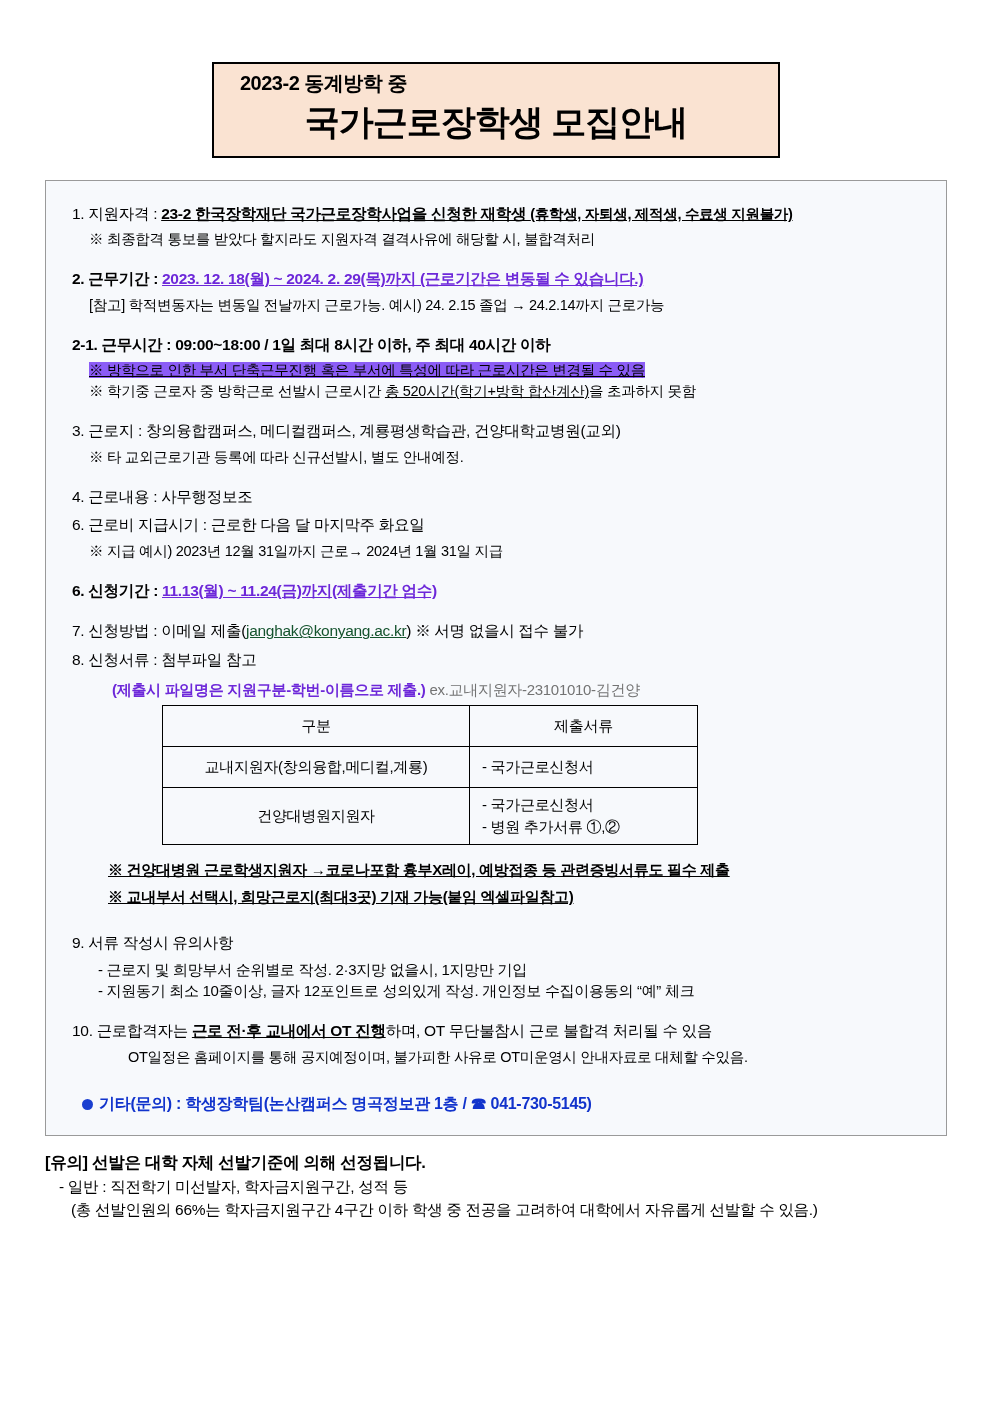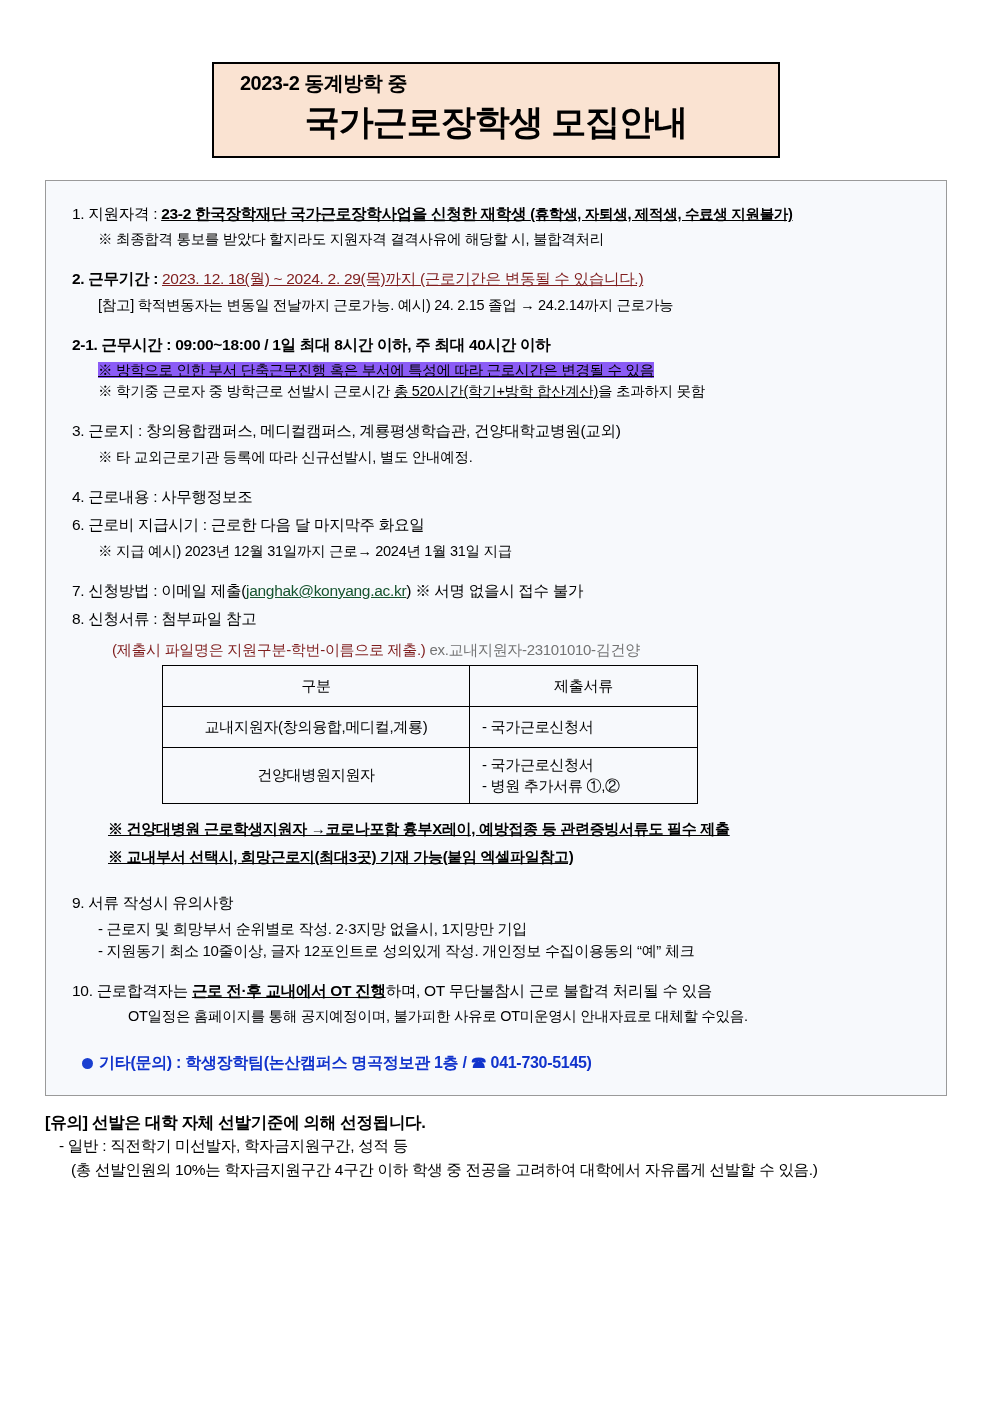--- a/index.html
+++ b/index.html
@@ -59,30 +59,30 @@
     box-sizing: border-box;
     font-size: 15.5px;
     line-height: 1.45;
     letter-spacing: -0.3px;
   }
 
   .item { margin-bottom: 4px; }
   .gap-md { margin-top: 18px; }
   .gap-lg { margin-top: 24px; }
   .sub {
-    margin-left: 26px;
+    margin-left: 17px;
     font-size: 14.5px;
   }
   .sub2 {
     margin-left: 22px;
     font-size: 15px;
   }
   .bold { font-weight: bold; }
   .u { text-decoration: underline; }
-  .red-b { color: #7f1d1d; font-weight: normal; }
+  .red-b { color: #6d28d9; font-weight: bold; }
   .green { color: #737373; }
   .hl { background: #8b5cf6; }
   .link { color: #14532d; text-decoration: underline; }
 
   
   table.doc-table {
     border-collapse: collapse;
     margin: 4px 0 0 90px;
     width: 536px;
     font-size: 15px;
@@ -151,20 +151,23 @@
     <div class="sub"><span class="hl u">※ 방학으로 인한 부서 단축근무진행 혹은 부서에 특성에 따라 근로시간은 변경될 수 있음</span></div>
     <div class="sub"><span>※ 학기중 근로자 중 방학근로 선발시 근로시간 </span><span class="u">총 520시간(학기+방학 합산계산)</span><span>을 초과하지 못함</span></div>
 
     <div class="item gap-md">3. 근로지 : 창의융합캠퍼스, 메디컬캠퍼스, 계룡평생학습관, 건양대학교병원(교외)</div>
     <div class="sub">※ 타 교외근로기관 등록에 따라 신규선발시, 별도 안내예정.</div>
 
     <div class="item gap-md">4. 근로내용 : 사무행정보조</div>
     <div class="item" style="margin-top:6px;">6. 근로비 지급시기 : 근로한 다음 달 마지막주 화요일</div>
     <div class="sub">※ 지급 예시) 2023년 12월 31일까지 근로→ 2024년 1월 31일 지급</div>
 
+    <div class="item gap-md">
+      <span class="bold">6. 신청기간 : </span><span class="red-b u">11.13(월) ~ 11.24(금)까지(제출기간 엄수)</span>
+    </div>
 
     <div class="item gap-md">
       <span>7. 신청방법 : 이메일 제출(</span><span class="link">janghak@konyang.ac.kr</span><span>)   ※ 서명 없을시 접수 불가</span>
     </div>
 
     <div class="item" style="margin-top:6px;">8.  신청서류 : 첨부파일 참고</div>
     <div class="sub2" style="margin-top:8px; margin-left:40px;">
       <span class="red-b">(제출시 파일명은 지원구분-학번-이름으로 제출.)</span><span class="green"> ex.교내지원자-23101010-김건양</span>
     </div>
 
@@ -206,16 +209,16 @@
 
     <div class="gap-lg" style="margin-left:10px;">
       <span class="bullet-dot"></span><span class="contact-line">기타(문의) : 학생장학팀(논산캠퍼스 명곡정보관 1층 / ☎ 041-730-5145)</span>
     </div>
 
   </div>
 
   <div class="footer">
     <div class="lead">[유의] 선발은 대학 자체 선발기준에 의해 선정됩니다.</div>
     <div class="l2">- 일반 : 직전학기 미선발자, 학자금지원구간, 성적 등</div>
-    <div class="l3">(총 선발인원의 10%는 학자금지원구간 4구간 이하 학생 중 전공을 고려하여 대학에서 자유롭게 선발할 수 있음.)</div>
+    <div class="l3">(총 선발인원의 66%는 학자금지원구간 4구간 이하 학생 중 전공을 고려하여 대학에서 자유롭게 선발할 수 있음.)</div>
   </div>
 
 </div>
 
 </body></html>

